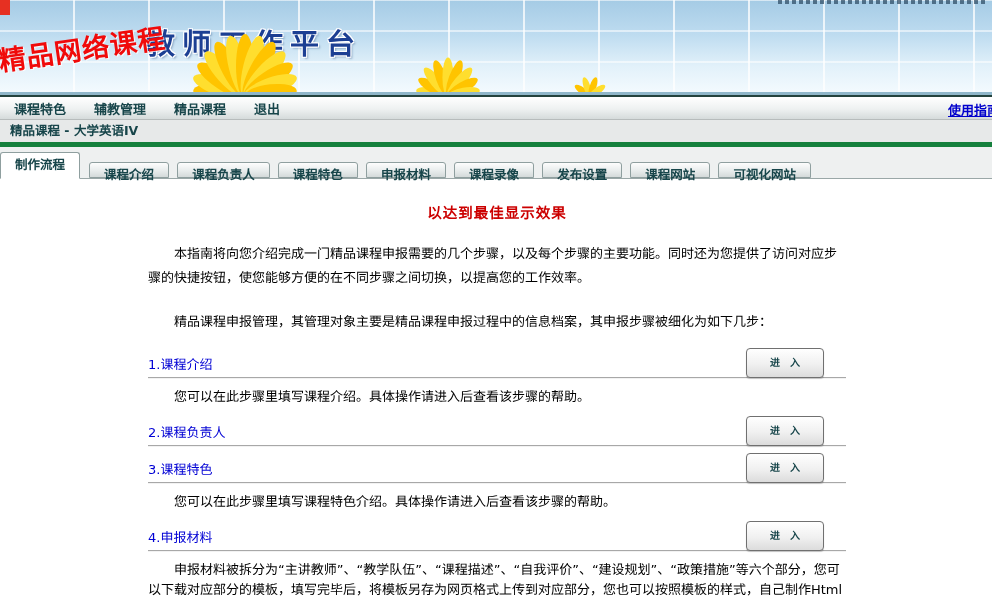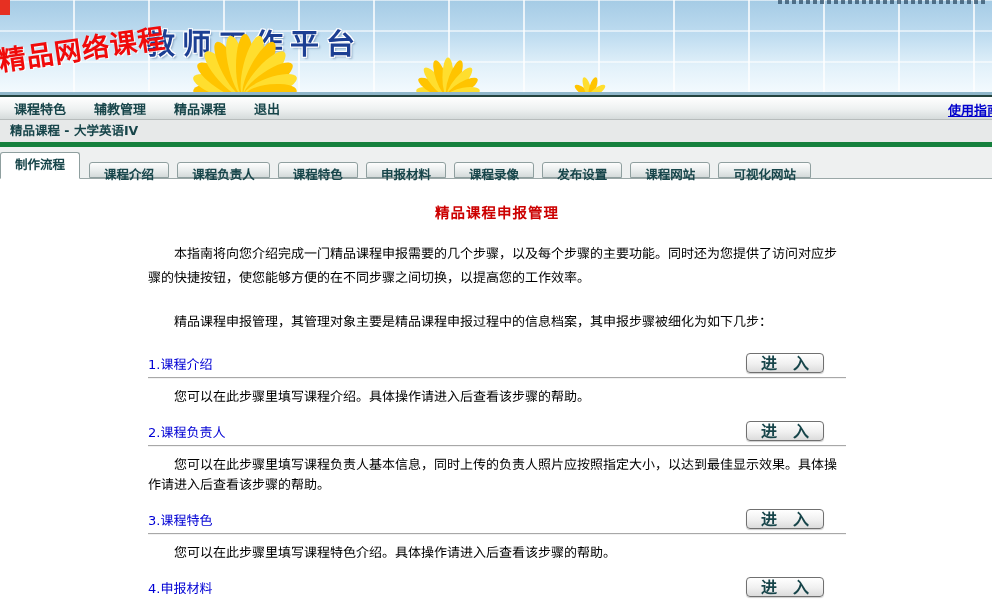--- a/index.html
+++ b/index.html
@@ -79,24 +79,24 @@
     margin:22px 0 0;text-align:center;font-size:14.5px;font-weight:bold;color:#cc0000;letter-spacing:1px;
   }
   .intro{
     margin:20px 0 0;font-size:13px;line-height:24px;color:#000;text-indent:2em;
   }
   .steps{margin-top:17px;}
   .step{margin-bottom:9px;}
   .step-head{display:flex;justify-content:space-between;align-items:center;padding-right:22px;height:24px;}
   .step-title{margin:0;font-size:13px;font-weight:normal;color:#0000d4;}
   .enter-btn{
-    box-sizing:border-box;width:78px;height:20px;border:1px solid #707070;border-radius:4px;
+    box-sizing:border-box;width:78px;height:30px;border:1px solid #707070;border-radius:4px;
     background:linear-gradient(180deg,#ffffff 0%,#f0f0f0 55%,#dcdcdc 100%);
     font-family:"DejaVu Sans","Liberation Sans",sans-serif;
-    font-size:16px;font-weight:bold;color:#17454a;cursor:pointer;line-height:18px;
+    font-size:10px;font-weight:bold;color:#17454a;cursor:pointer;line-height:18px;
     box-shadow:0 1px 1px rgba(0,0,0,.2);
     margin-left:16px;
   }
   .step-line{height:0;border:0;border-top:1px solid #a8a8a8;border-bottom:1px solid #f2f2f2;margin:2px 0 0;}
   .step-desc{margin:8px 0 12px;font-size:13px;line-height:20px;color:#000;text-indent:2em;}
 </style>
 </head>
 <body>
 
 <div class="page">
@@ -164,21 +164,21 @@
     <span class="tab">课程特色</span>
     <span class="tab">申报材料</span>
     <span class="tab">课程录像</span>
     <span class="tab">发布设置</span>
     <span class="tab">课程网站</span>
     <span class="tab">可视化网站</span>
   </div>
 
   <div class="content">
     <div class="content-inner">
-      <h2 class="page-title">精品课程申报管理</h2>
+      <h2 class="page-title">以达到最佳显示效果</h2>
 
       <p class="intro">本指南将向您介绍完成一门精品课程申报需要的几个步骤，以及每个步骤的主要功能。同时还为您提供了访问对应步骤的快捷按钮，使您能够方便的在不同步骤之间切换，以提高您的工作效率。</p>
       <p class="intro">精品课程申报管理，其管理对象主要是精品课程申报过程中的信息档案，其申报步骤被细化为如下几步：</p>
 
       <div class="steps">
 
         <section class="step">
           <div class="step-head">
             <h3 class="step-title">1.课程介绍</h3>
             <button class="enter-btn">进　入</button>
@@ -186,21 +186,20 @@
           <hr class="step-line">
           <p class="step-desc">您可以在此步骤里填写课程介绍。具体操作请进入后查看该步骤的帮助。</p>
         </section>
 
         <section class="step">
           <div class="step-head">
             <h3 class="step-title">2.课程负责人</h3>
             <button class="enter-btn">进　入</button>
           </div>
           <hr class="step-line">
-          <p class="step-desc">您可以在此步骤里填写课程负责人基本信息，同时上传的负责人照片应按照指定大小，以达到最佳显示效果。具体操作请进入后查看该步骤的帮助。</p>
         </section>
 
         <section class="step">
           <div class="step-head">
             <h3 class="step-title">3.课程特色</h3>
             <button class="enter-btn">进　入</button>
           </div>
           <hr class="step-line">
           <p class="step-desc">您可以在此步骤里填写课程特色介绍。具体操作请进入后查看该步骤的帮助。</p>
         </section>

